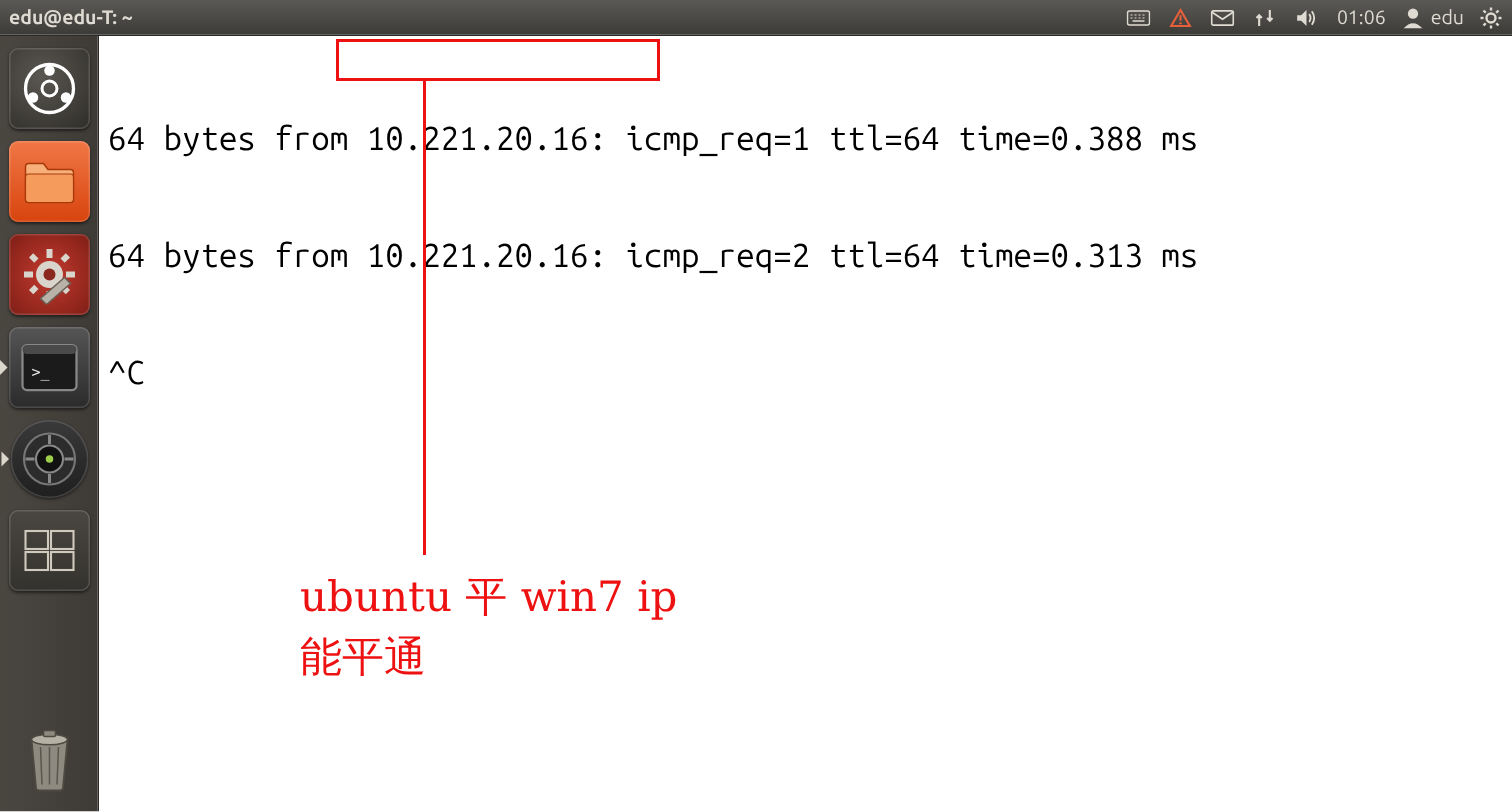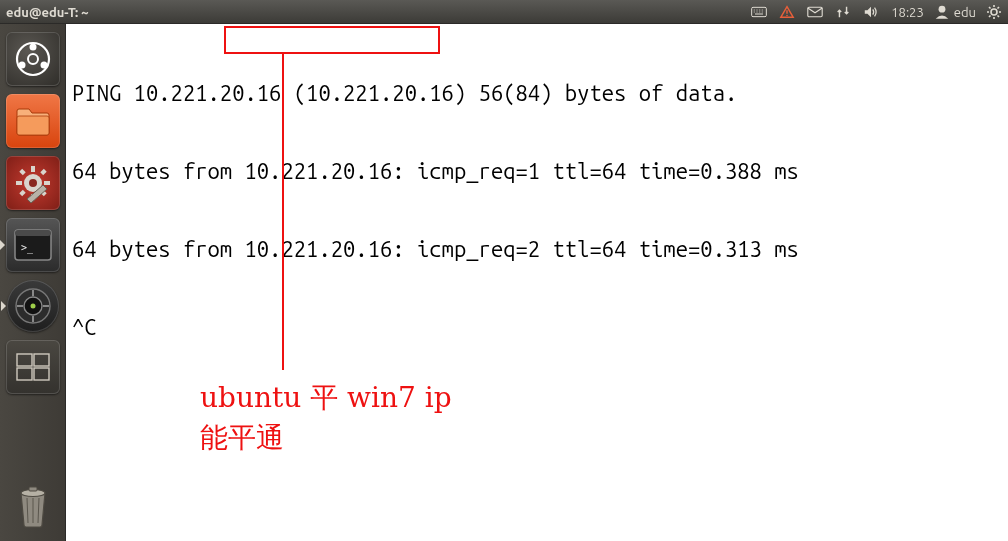--- a/index.html
+++ b/index.html
@@ -118,21 +118,21 @@
         <path d="M13 2 L13 10 M11 8 L13 10 L15 8" stroke="#dfdbd2" stroke-width="1.6" fill="none"></path>
       </svg>
   </span>
   <span class="indicator">
     <svg viewBox="0 0 18 16">
         <path d="M2 6 L5 6 L9 2 L9 14 L5 10 L2 10 Z" fill="#dfdbd2"></path>
         <path d="M11 5 Q13 8 11 11" fill="none" stroke="#dfdbd2" stroke-width="1.4"></path>
         <path d="M13 3 Q16.5 8 13 13" fill="none" stroke="#dfdbd2" stroke-width="1.4"></path>
       </svg>
   </span>
-  <span class="indicator time">18:23</span>
+  <span class="indicator time">01:06</span>
   <span class="indicator user">
     <svg viewBox="0 0 14 14" width="14" height="14">
         <circle cx="7" cy="4.5" r="3" fill="#dfdbd2"></circle>
         <path d="M1.5 13 Q7 7 12.5 13 Z" fill="#dfdbd2"></path>
       </svg>
     <span>edu</span>
   </span>
   <span class="indicator gear">
     <svg viewBox="0 0 16 16" width="16" height="16">
         <circle cx="8" cy="8" r="3" fill="none" stroke="#dfdbd2" stroke-width="1.6"></circle>
@@ -219,21 +219,20 @@
           <line x1="14" y1="17" x2="15" y2="42" stroke="#5a564d"></line>
           <line x1="20" y1="17" x2="20" y2="42" stroke="#5a564d"></line>
           <line x1="26" y1="17" x2="25" y2="42" stroke="#5a564d"></line>
           <rect x="16" y="6" width="8" height="4" rx="1" fill="#8f8a80" stroke="#4e4a42"></rect>
         </svg>
     </div>
   </div>
 </div>
 
 <div class="terminal-area">
-  <div class="line">PING 10.221.20.16 (10.221.20.16) 56(84) bytes of data.</div>
   <div class="line">64 bytes from 10.221.20.16: icmp_req=1 ttl=64 time=0.388 ms</div>
   <div class="line">64 bytes from 10.221.20.16: icmp_req=2 ttl=64 time=0.313 ms</div>
   <div class="line">^C</div>
   
   
   
   
 </div>
 
 <div class="anno-box" style="top:26px; left:224px; width:216px; height:28px;"></div>

